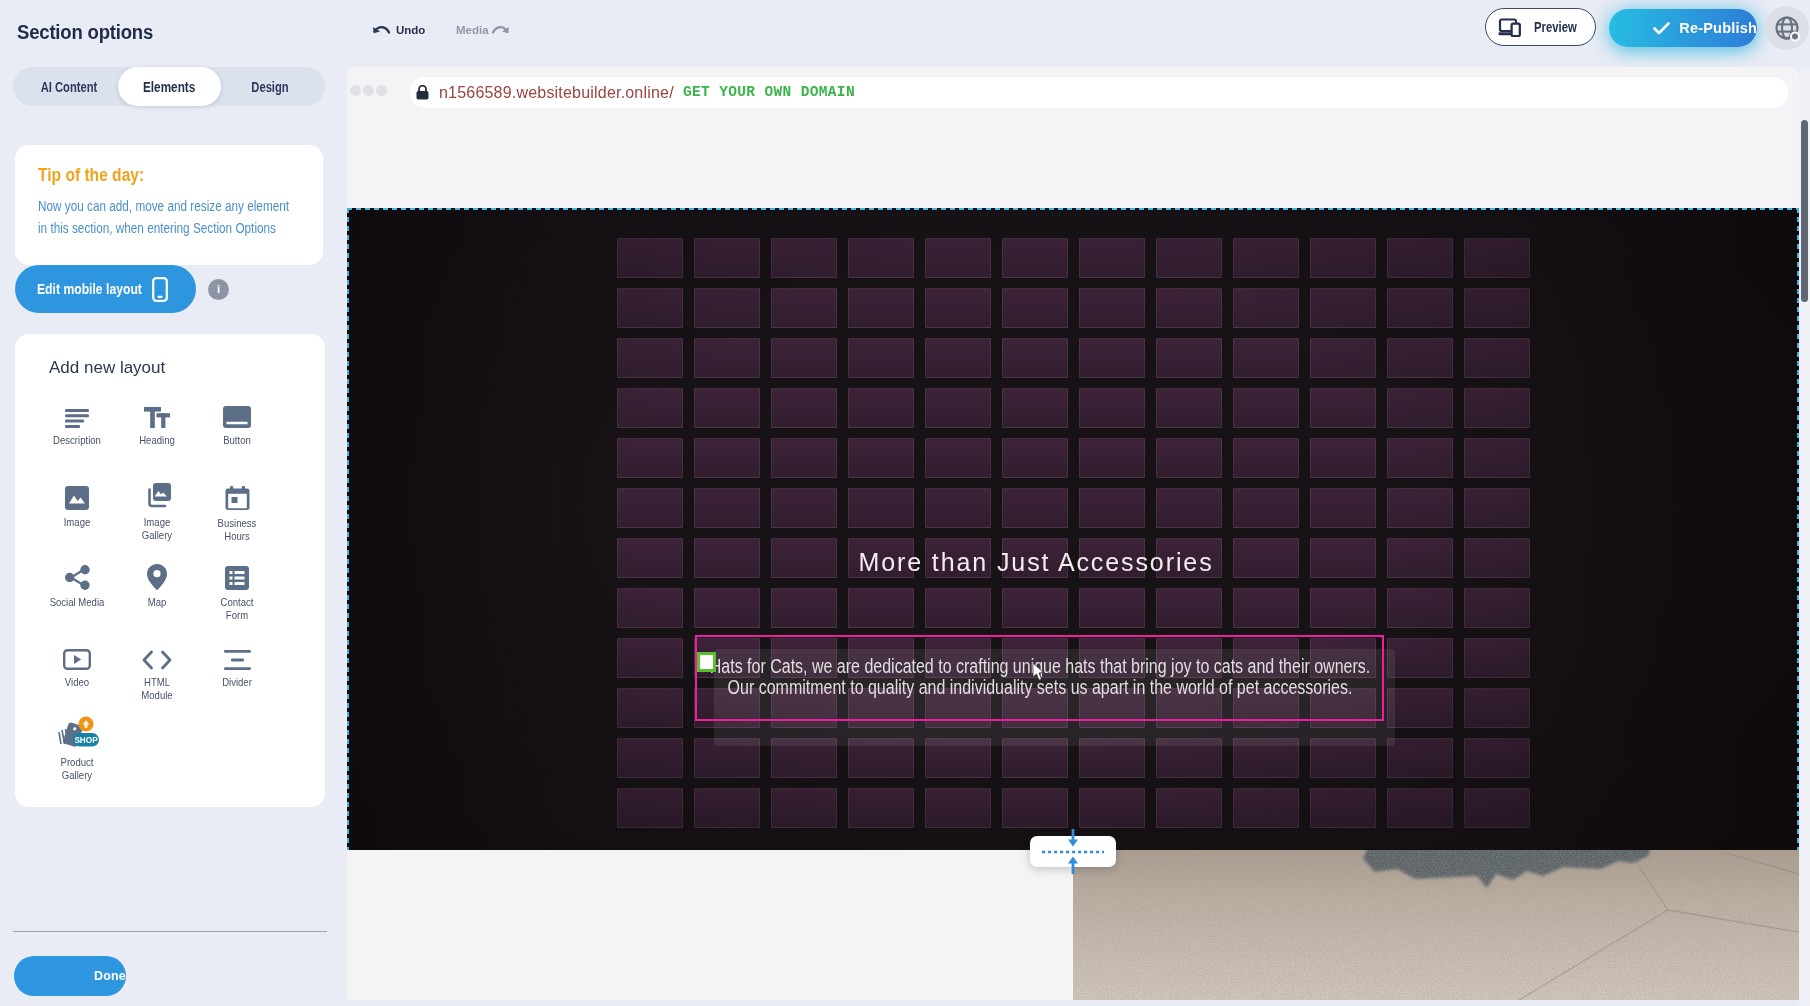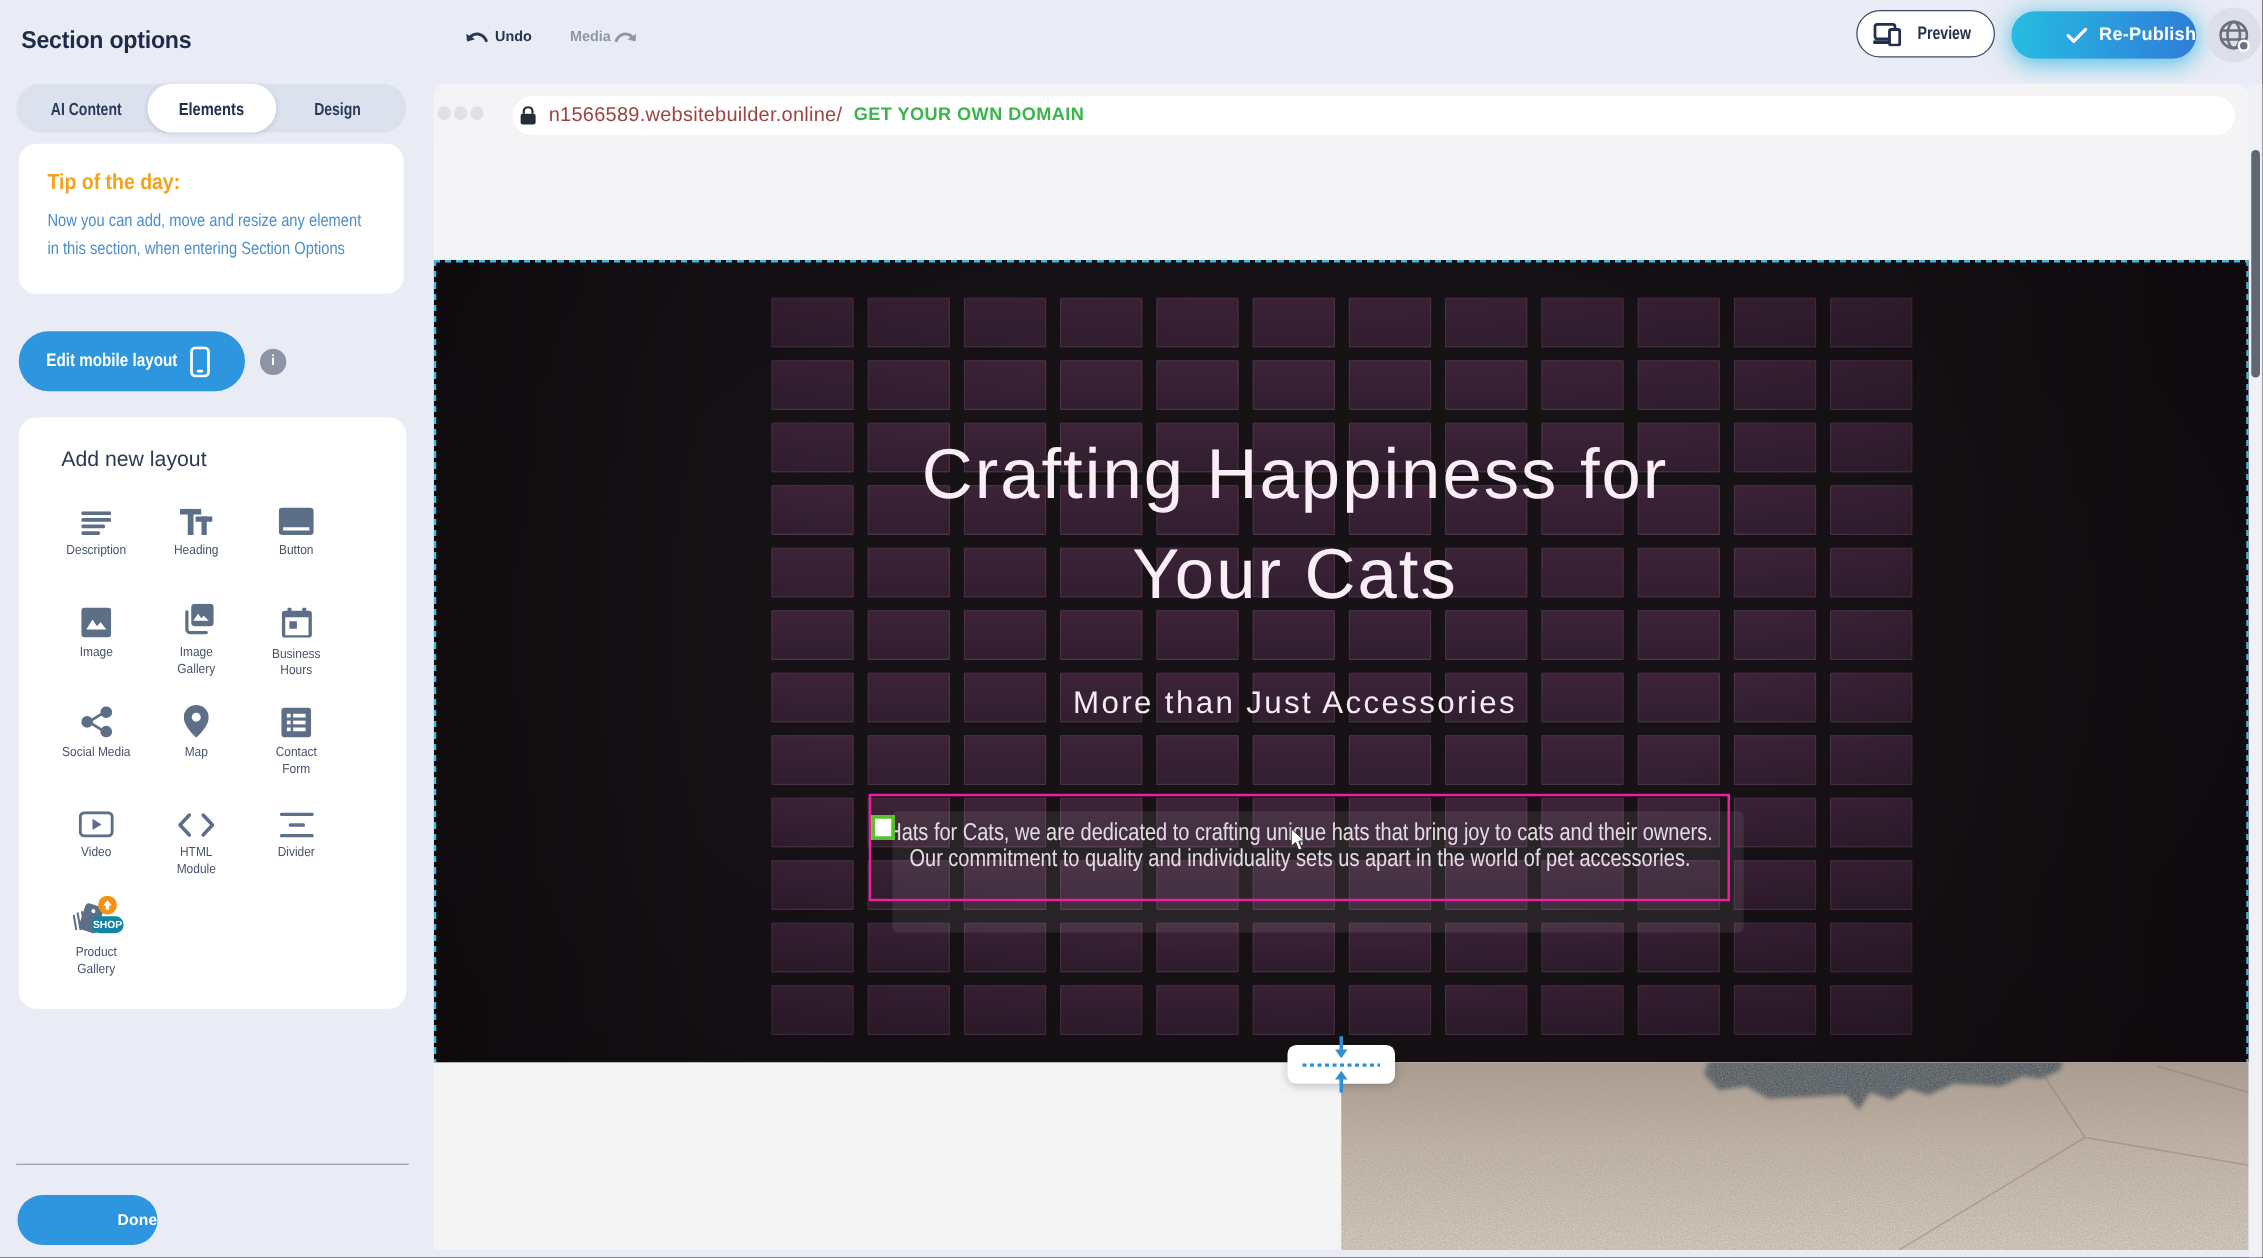--- a/index.html
+++ b/index.html
@@ -18,41 +18,41 @@
 #btn-republish { left:1609px; top:9px; width:148px; background:linear-gradient(95deg,#26bde1 0%,#2f7cd8 100%);
   box-shadow:0 4px 16px rgba(38,180,224,.6), 0 0 24px rgba(38,180,224,.35);justify-content:flex-end; }
 #btn-republish span { font-size:14.5px; font-weight:bold; color:#fff; margin-left:9px; letter-spacing:.2px; }
 #globe { left:1765px; top:6px; width:44px; height:44px; border-radius:50%; background:#dcdfe8; display:flex; align-items:center; justify-content:center; }
 
 
 #tabs { left:13px; top:67px; width:312px; height:39px; border-radius:20px; background:#dce1ee; display:flex; align-items:center; }
 #tabs .tabt { position:absolute; top:12px; text-align:center; font-size:14px; font-weight:bold; color:#2b3a5c; transform:scaleX(.8); }
 #tabs .pill { position:absolute; left:105px; top:0px; width:103px; height:39px; background:#fff; border-radius:20px; box-shadow:0 1px 4px rgba(40,60,100,.18); display:flex; align-items:center; justify-content:center; }
 .card { background:#fff; border-radius:14px; }
-#tip { left:15px; top:115px; width:308px; height:120px; }
+#tip { left:15px; top:145px; width:308px; height:120px; }
 #tip h3 { position:absolute; left:23px; top:20px; font-size:17.5px; color:#f2a31b; transform:scaleX(.89); transform-origin:left; white-space:nowrap; }
 #tip p { position:absolute; left:23px; top:50px; font-size:14px; line-height:22px; color:#4a8fcb; transform:scaleX(.84); transform-origin:left; white-space:nowrap; }
 #edit-mobile { left:15px; top:265px; width:181px; height:48px; border-radius:24px; background:#2e96de; }
 #edit-mobile span { position:absolute; left:22px; top:16px; font-size:14.5px; font-weight:bold; color:#fff; transform:scaleX(.84); transform-origin:left; white-space:nowrap; }
 #info-btn { left:208px; top:279px; width:21px; height:21px; border-radius:50%; background:#8d95a5; color:#fff; font-size:11.5px; font-weight:bold; text-align:center; line-height:21px; }
 #add-card { left:15px; top:334px; width:310px; height:473px; }
 #add-card h4 { position:absolute; left:34px; top:24px; font-size:17px; color:#2b3952; font-weight:normal; }
 .el { position:absolute; width:80px; text-align:center; }
 .el .ic { height:30px; display:flex; align-items:flex-end; justify-content:center; }
 .el .lb { margin-top:6px; font-size:10.5px; line-height:13px; color:#46516b; transform:scaleX(.91); }
 #side-div { left:13px; top:931px; width:314px; height:1px; background:#9aa0ac; }
 #done { left:14px; top:956px; width:112px; height:40px; border-radius:20px; background:#2e96de; color:#fff; font-size:12.5px; font-weight:bold; text-align:right; line-height:40px; letter-spacing:.2px; }
 
 
 #frame { left:347px; top:67px; width:1452px; height:933px; border-radius:10px 10px 0 0; background:#f4f4f6; overflow:hidden; }
 #chrome { position:absolute; left:0; top:0; width:100%; height:46px; background:#f4f4f6; }
 .dot { position:absolute; top:85px; width:11px; height:11px; border-radius:50%; background:#dfe1e6; }
 #urlbar { position:absolute; left:63px; top:10px; width:1378px; height:31px; border-radius:16px; background:#fff; }
 #urltext { position:absolute; left:29px; top:7px; font-size:16px; color:#9d4343; letter-spacing:.2px;text-align:right; }
-#getdomain { position:absolute; left:273px; top:7px; font-size:14.5px; font-weight:bold; color:#3ab54a; letter-spacing:.35px; }
+#getdomain { position:absolute; left:273px; top:7px; font-size:14.5px; font-weight:bold; color:#3ab54a; letter-spacing:.35px;font-family:Liberation Mono, monospace; }
 #siteheader { position:absolute; left:0; top:46px; width:100%; height:95px; background:#e5402f; }
 #logo { position:absolute; left:30px; top:33px; font-size:18.5px; font-weight:bold; color:#fff; transform:scaleX(.577); transform-origin:left; white-space:nowrap; text-shadow:0 1px 2px rgba(0,0,0,.25); }
 .nav { position:absolute; top:24px; font-size:14.5px; color:#fff; transform-origin:left; white-space:nowrap; }
 #nav-underline { position:absolute; left:1126px; top:47px; width:57px; height:3px; background:#fff; border-radius:2px; }
 
 
 #hero { position:absolute; left:0; top:141px; width:1452px; height:642px; background:#171215; overflow:hidden; }
 #tiles { position:absolute; left:270px; top:30px; width:913px; height:590px; display:grid; grid-template-columns:repeat(12,66px); grid-auto-rows:40px; column-gap:11px; row-gap:10px; }
 #tiles div { background:linear-gradient(180deg,#3d2338,#311e2f); border:1px solid rgba(235,200,225,.10); border-radius:1px; }
 #shade { position:absolute; left:0; top:0; width:100%; height:100%;
@@ -456,21 +456,20 @@
         <div></div>
         <div></div>
         <div></div>
         <div></div>
         <div></div>
         <div></div>
         <div></div>
       </div>
     <div id="shade"></div>
     <div id="wash"></div>
-    <div id="h1a">Crafting Happiness for<br>Your Cats</div>
     <div id="h2a">More than Just Accessories</div>
     <div id="desc">Hats for Cats, we are dedicated to crafting unique hats that bring joy to cats and their owners.<br>Our commitment to quality and individuality sets us apart in the world of pet accessories.</div>
     <div id="pinkbox"></div>
     <div id="handle"></div>
     <div id="selb">
         <div class="h" style="top:0"></div>
         <div class="v" style="left:0"></div>
         <div class="v" style="right:-1px"></div>
       </div>
   </div>

